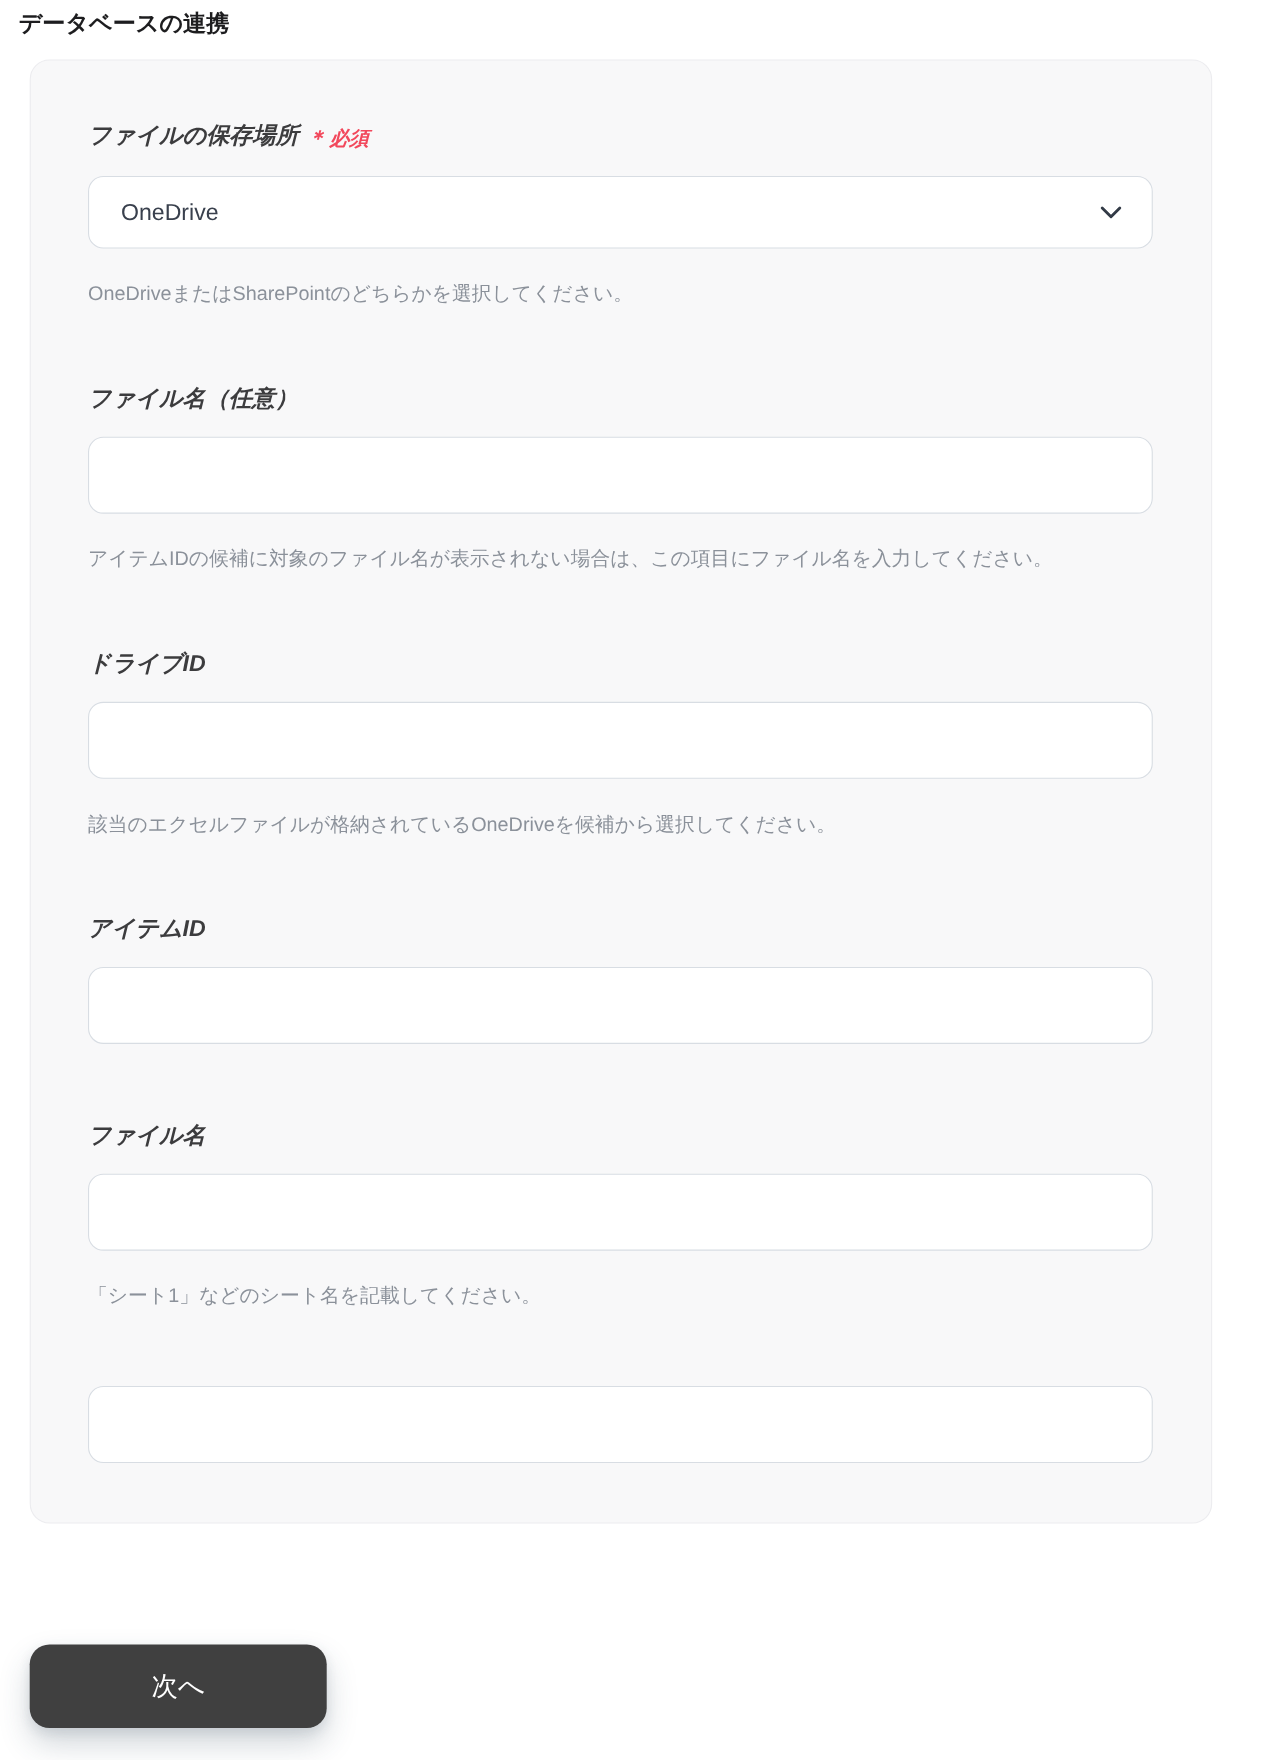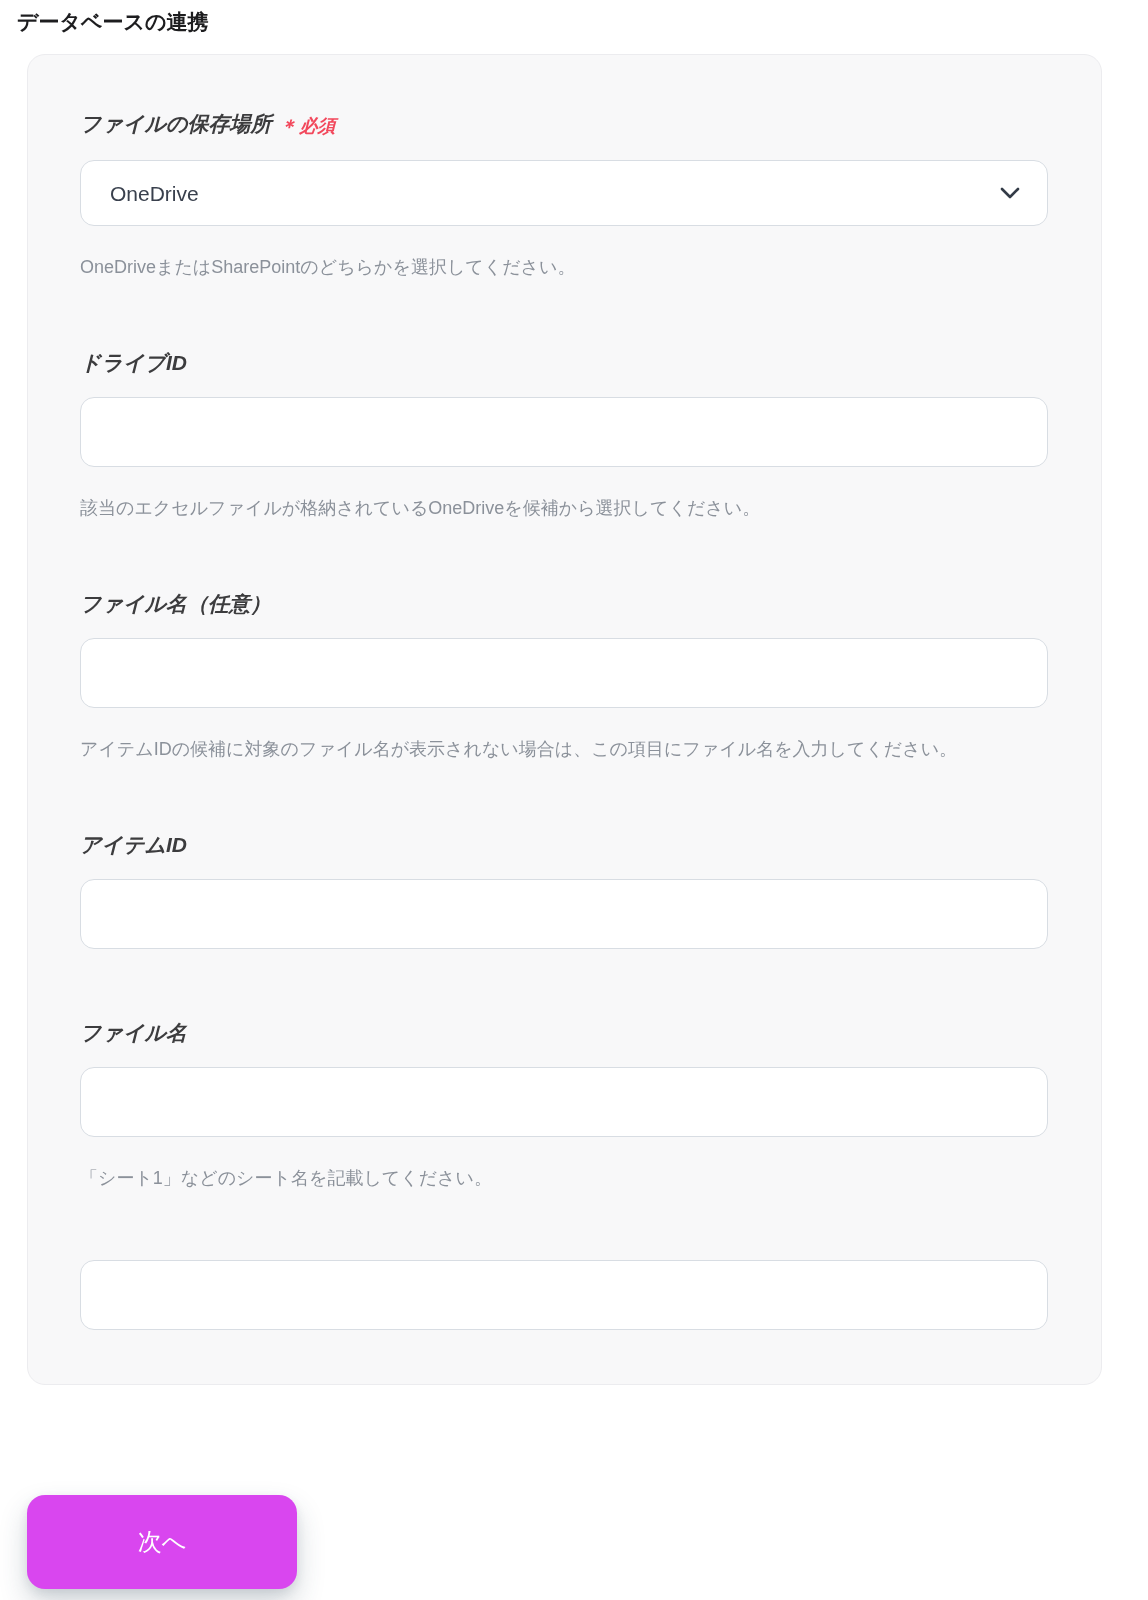--- a/index.html
+++ b/index.html
@@ -89,22 +89,22 @@
     margin-top: 29px;
     font-size: 18px;
     color: #8b919a;
     line-height: 24px;
   }
 
   .next-button {
     display: block;
     margin: 110px 0 22px 27px;
     width: 270px;
-    height: 94px;
-    background: #d946ef;
+    height: 76px;
+    background: #404040;
     color: #ffffff;
     font-size: 24px;
     font-family: "Liberation Sans", "DejaVu Sans", sans-serif;
     border: none;
     border-radius: 18px;
     cursor: pointer;
     box-shadow: 0 14px 28px rgba(45, 70, 85, 0.22), 0 4px 10px rgba(45, 70, 85, 0.10);
   }
 </style>
 </head>
@@ -130,32 +130,32 @@
         <svg width="20" height="12" viewBox="0 0 20 12" fill="none">
           <path d="M2 2 L10 10 L18 2" stroke="#333b47" stroke-width="2.6" stroke-linecap="round" stroke-linejoin="round"></path>
         </svg>
       </span>
     </div>
     <div class="helper-text">OneDriveまたはSharePointのどちらかを選択してください。</div>
   </div>
 
   <div class="field-group">
     <div class="field-label">
+      <span>ファイル名（任意）</span>
+    </div>
+    <input type="text" class="field-input" value="" style="">
+    <div class="helper-text">アイテムIDの候補に対象のファイル名が表示されない場合は、この項目にファイル名を入力してください。</div>
+  </div>
+
+  <div class="field-group">
+    <div class="field-label">
       <span>ドライブID</span>
     </div>
     <input type="text" class="field-input" value="" style="">
     <div class="helper-text">該当のエクセルファイルが格納されているOneDriveを候補から選択してください。</div>
-  </div>
-
-  <div class="field-group">
-    <div class="field-label">
-      <span>ファイル名（任意）</span>
-    </div>
-    <input type="text" class="field-input" value="" style="">
-    <div class="helper-text">アイテムIDの候補に対象のファイル名が表示されない場合は、この項目にファイル名を入力してください。</div>
   </div>
 
   <div class="field-group">
     <div class="field-label">
       <span>アイテムID</span>
     </div>
     <input type="text" class="field-input" value="" style="">
   </div>
 
   <div class="field-group">

